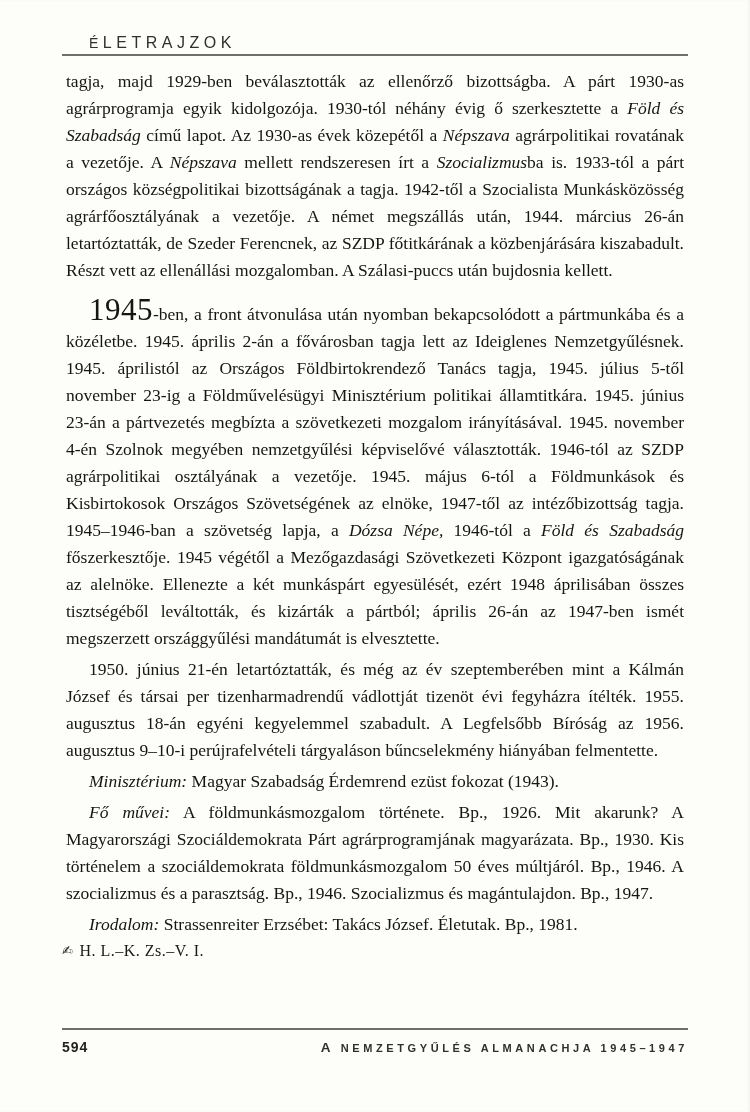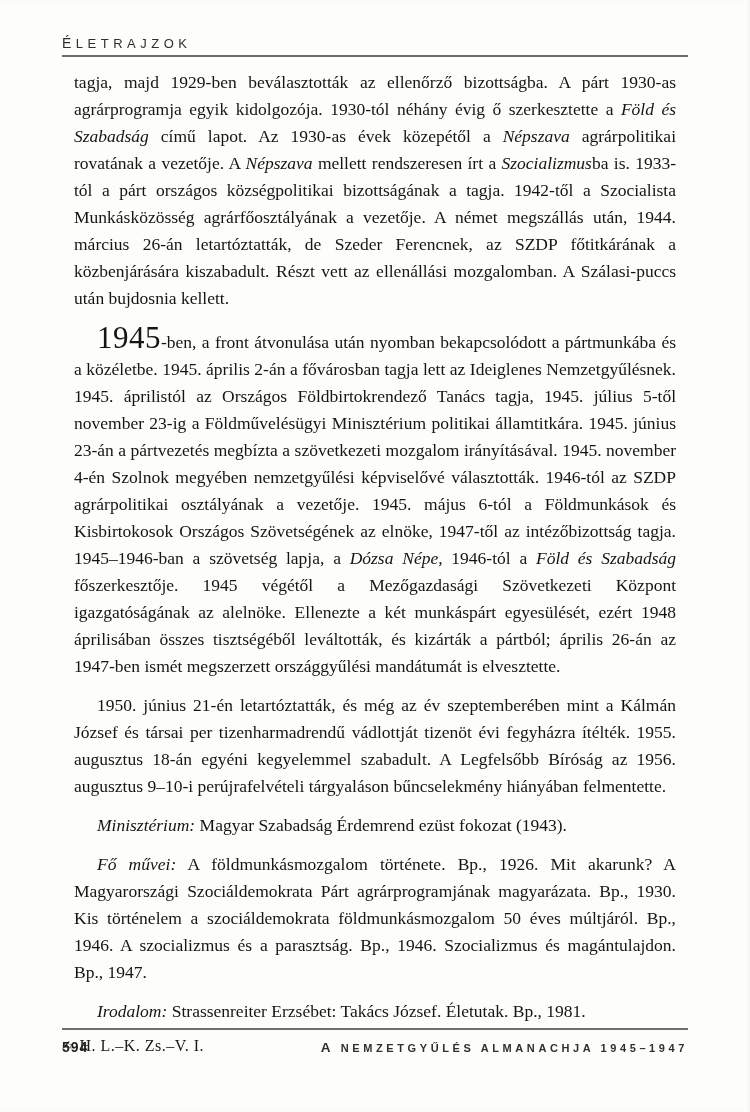--- a/index.html
+++ b/index.html
@@ -14,43 +14,44 @@
   .content{
     position:absolute;
     left:62px;right:62px;top:0;
   }
   
   .runhead{
     padding-top:37px;
   }
   .runhead-title{
     font-family:"Liberation Sans",sans-serif;
-    font-size:13px;
+    font-size:16px;
     letter-spacing:4.5px;
     color:#2f2f2f;
     line-height:12px;
+    margin-left:27px;
   }
   .runhead-title::first-letter{
     font-size:14px;
   }
   .runhead-rule{
     margin-top:5px;
     height:0;
     border-bottom:2px solid #6e6e6c;
   }
   
   .body-text{
     margin-top:12px;
     font-family:"Liberation Serif","DejaVu Serif",serif;
     font-size:17.5px;
     line-height:27px;
     color:#161513;
     text-align:justify;
   }
-  .body-text p{margin:12px;}
+  .body-text p{margin:4px;}
   p.indent{text-indent:23px;}
   p.p-drop{margin-top:17px;text-indent:23px;}
   .it{font-style:italic;}
   .bignum{
     font-size:31px;
     line-height:0;
     letter-spacing:0.5px;
   }
   
   .signature{

